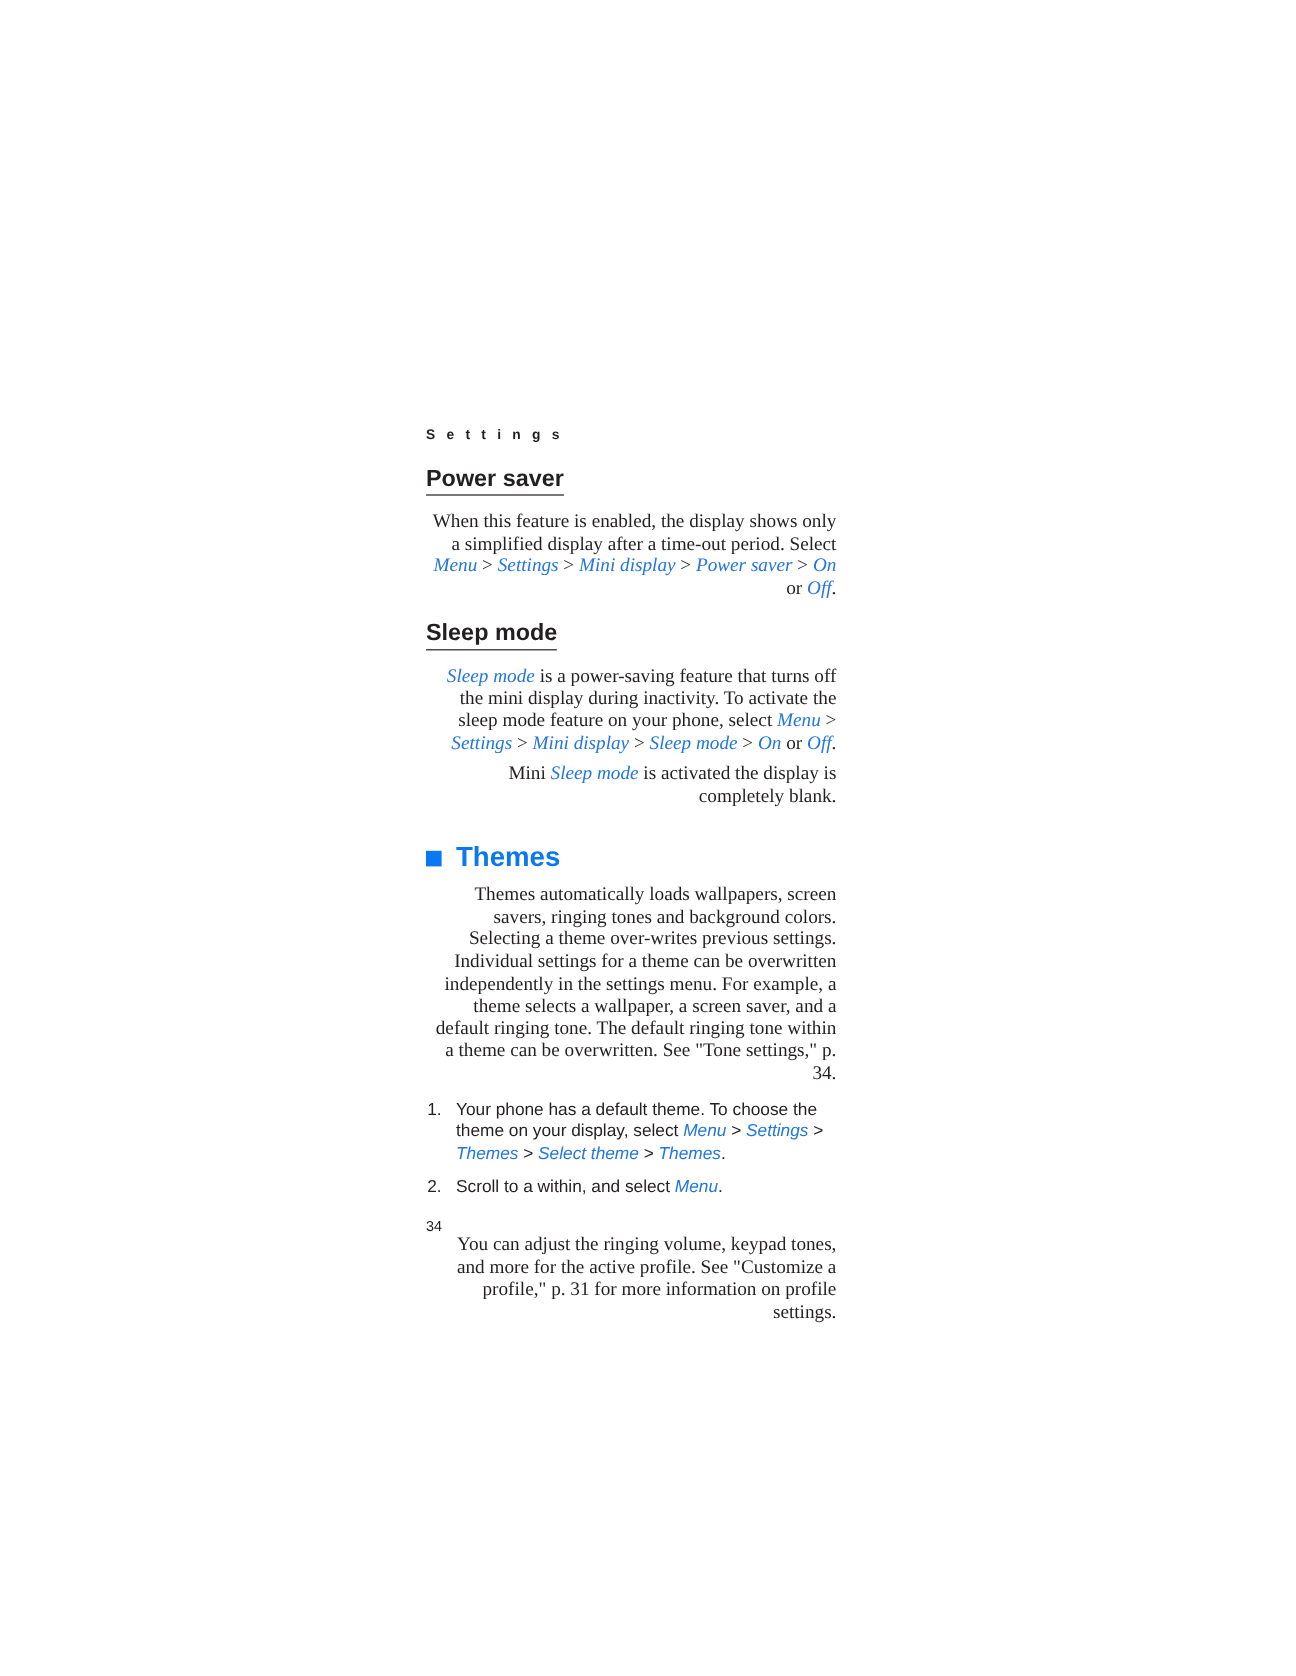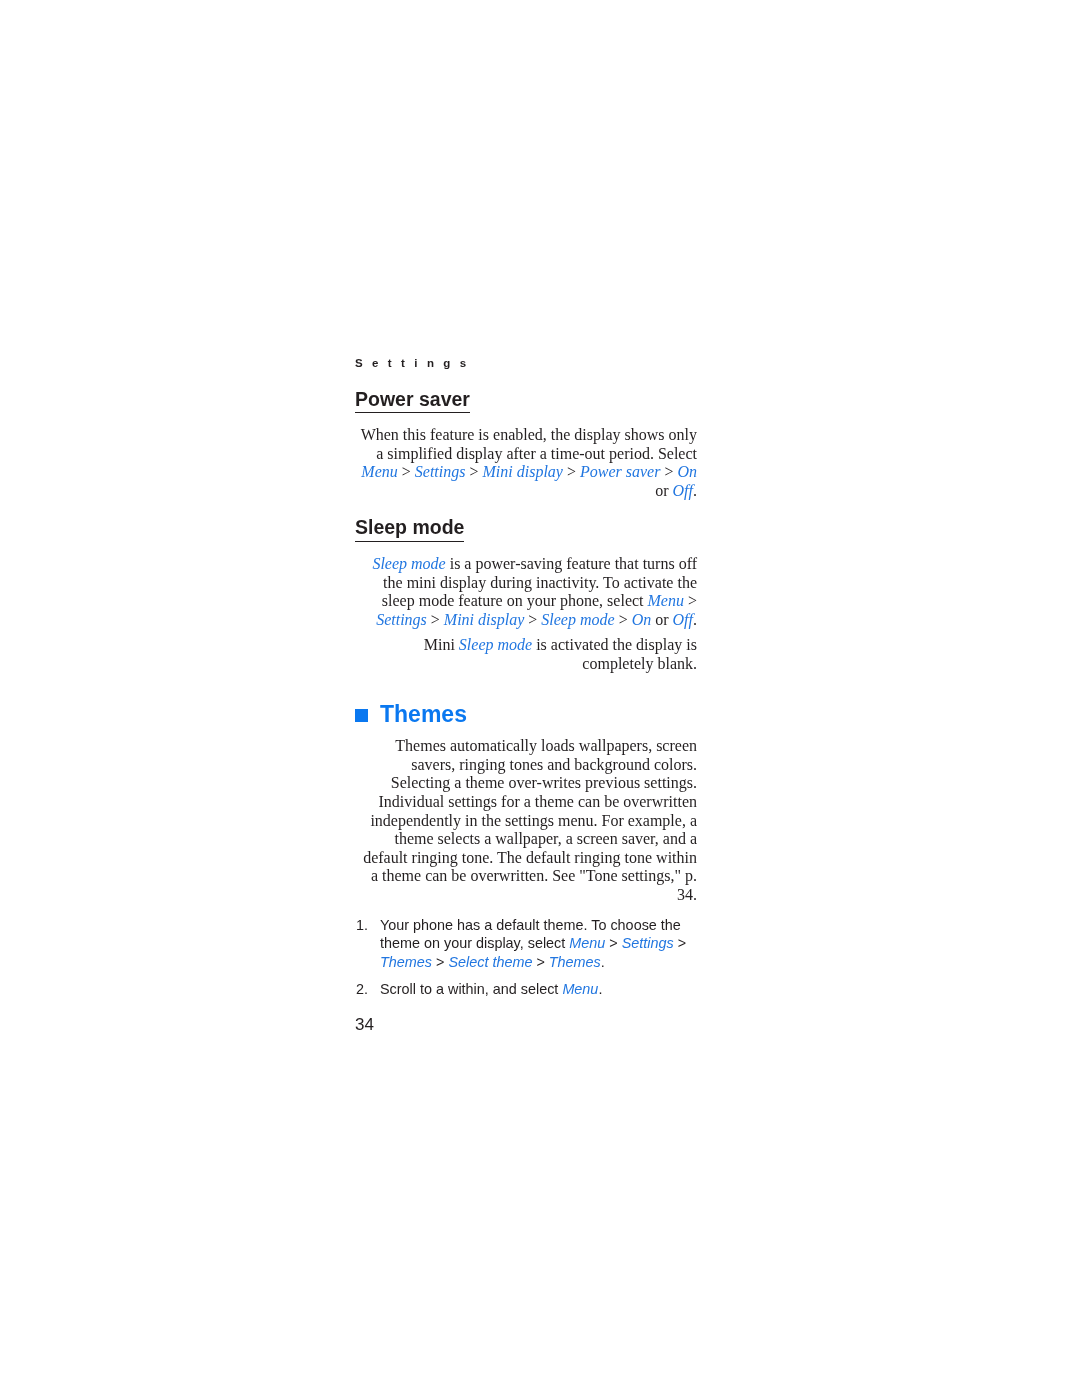--- a/index.html
+++ b/index.html
@@ -111,21 +111,21 @@
     text-align: left;
   }
 
   .section-gap { height: 16px; }
   .section-gap-lg { height: 21px; }
 
   .folio {
     position: absolute;
     left: 355px;
     top: 1016px;
-    font-size: 17px;
+    font-size: 12px;
     color: #231f20;
     line-height: 1;
   }
 </style>
 </head>
 <body>
 
 <div class="page">
 
   <div class="content">
@@ -159,18 +159,19 @@
         <span class="num">1.</span><span>Your phone has a default theme. To choose the theme on your display, select </span><span class="mi">Menu</span><span class="sep"> &gt; </span><span class="mi">Settings</span><span class="sep"> &gt; </span><span class="mi">Themes</span><span class="sep"> &gt; </span><span class="mi">Select theme</span><span class="sep"> &gt; </span><span class="mi">Themes</span><span class="sep">.</span>
       </li>
       <li>
         <span class="num">2.</span><span>Scroll to a within, and select </span><span class="mi">Menu</span><span class="sep">.</span>
       </li>
     </ol>
 
     <div class="section-gap-lg"></div>
 
 
+    <p class="body">You can adjust the ringing volume, keypad tones, and more for the active profile. See "Customize a profile," p. 31 for more information on profile settings.</p>
 
   </div>
 
   <div class="folio">34</div>
 
 </div>
 
 </body></html>

